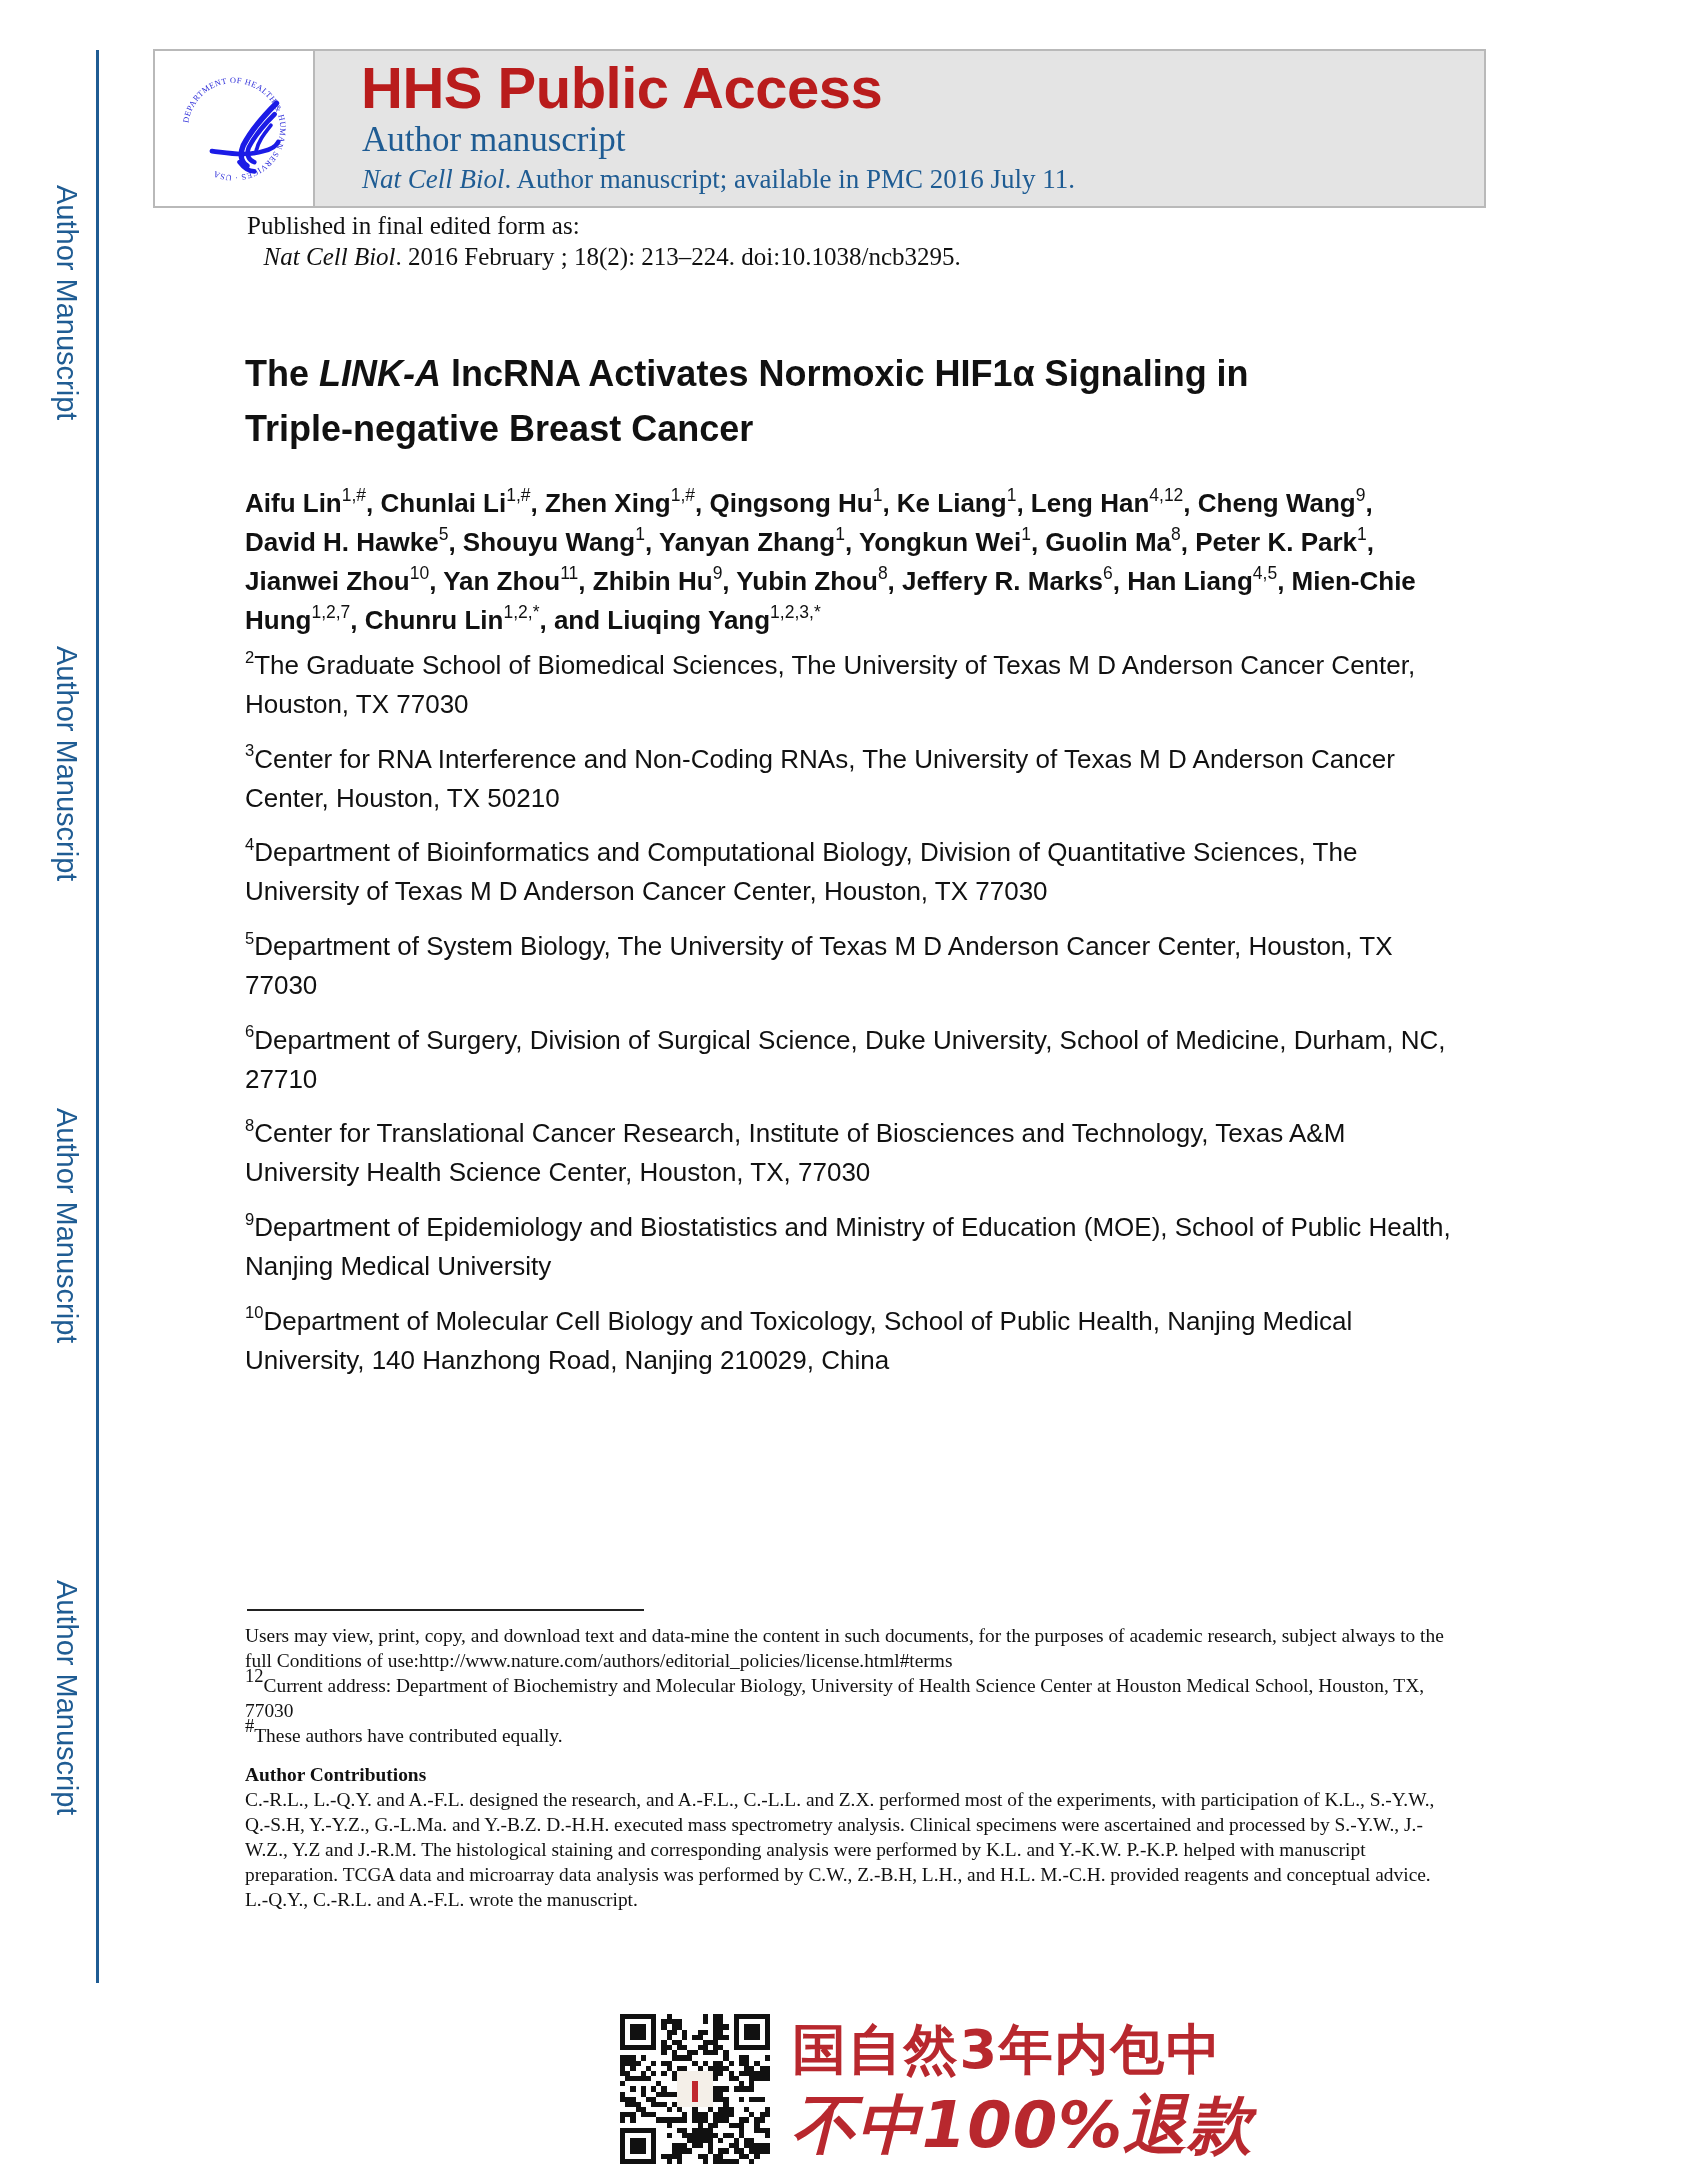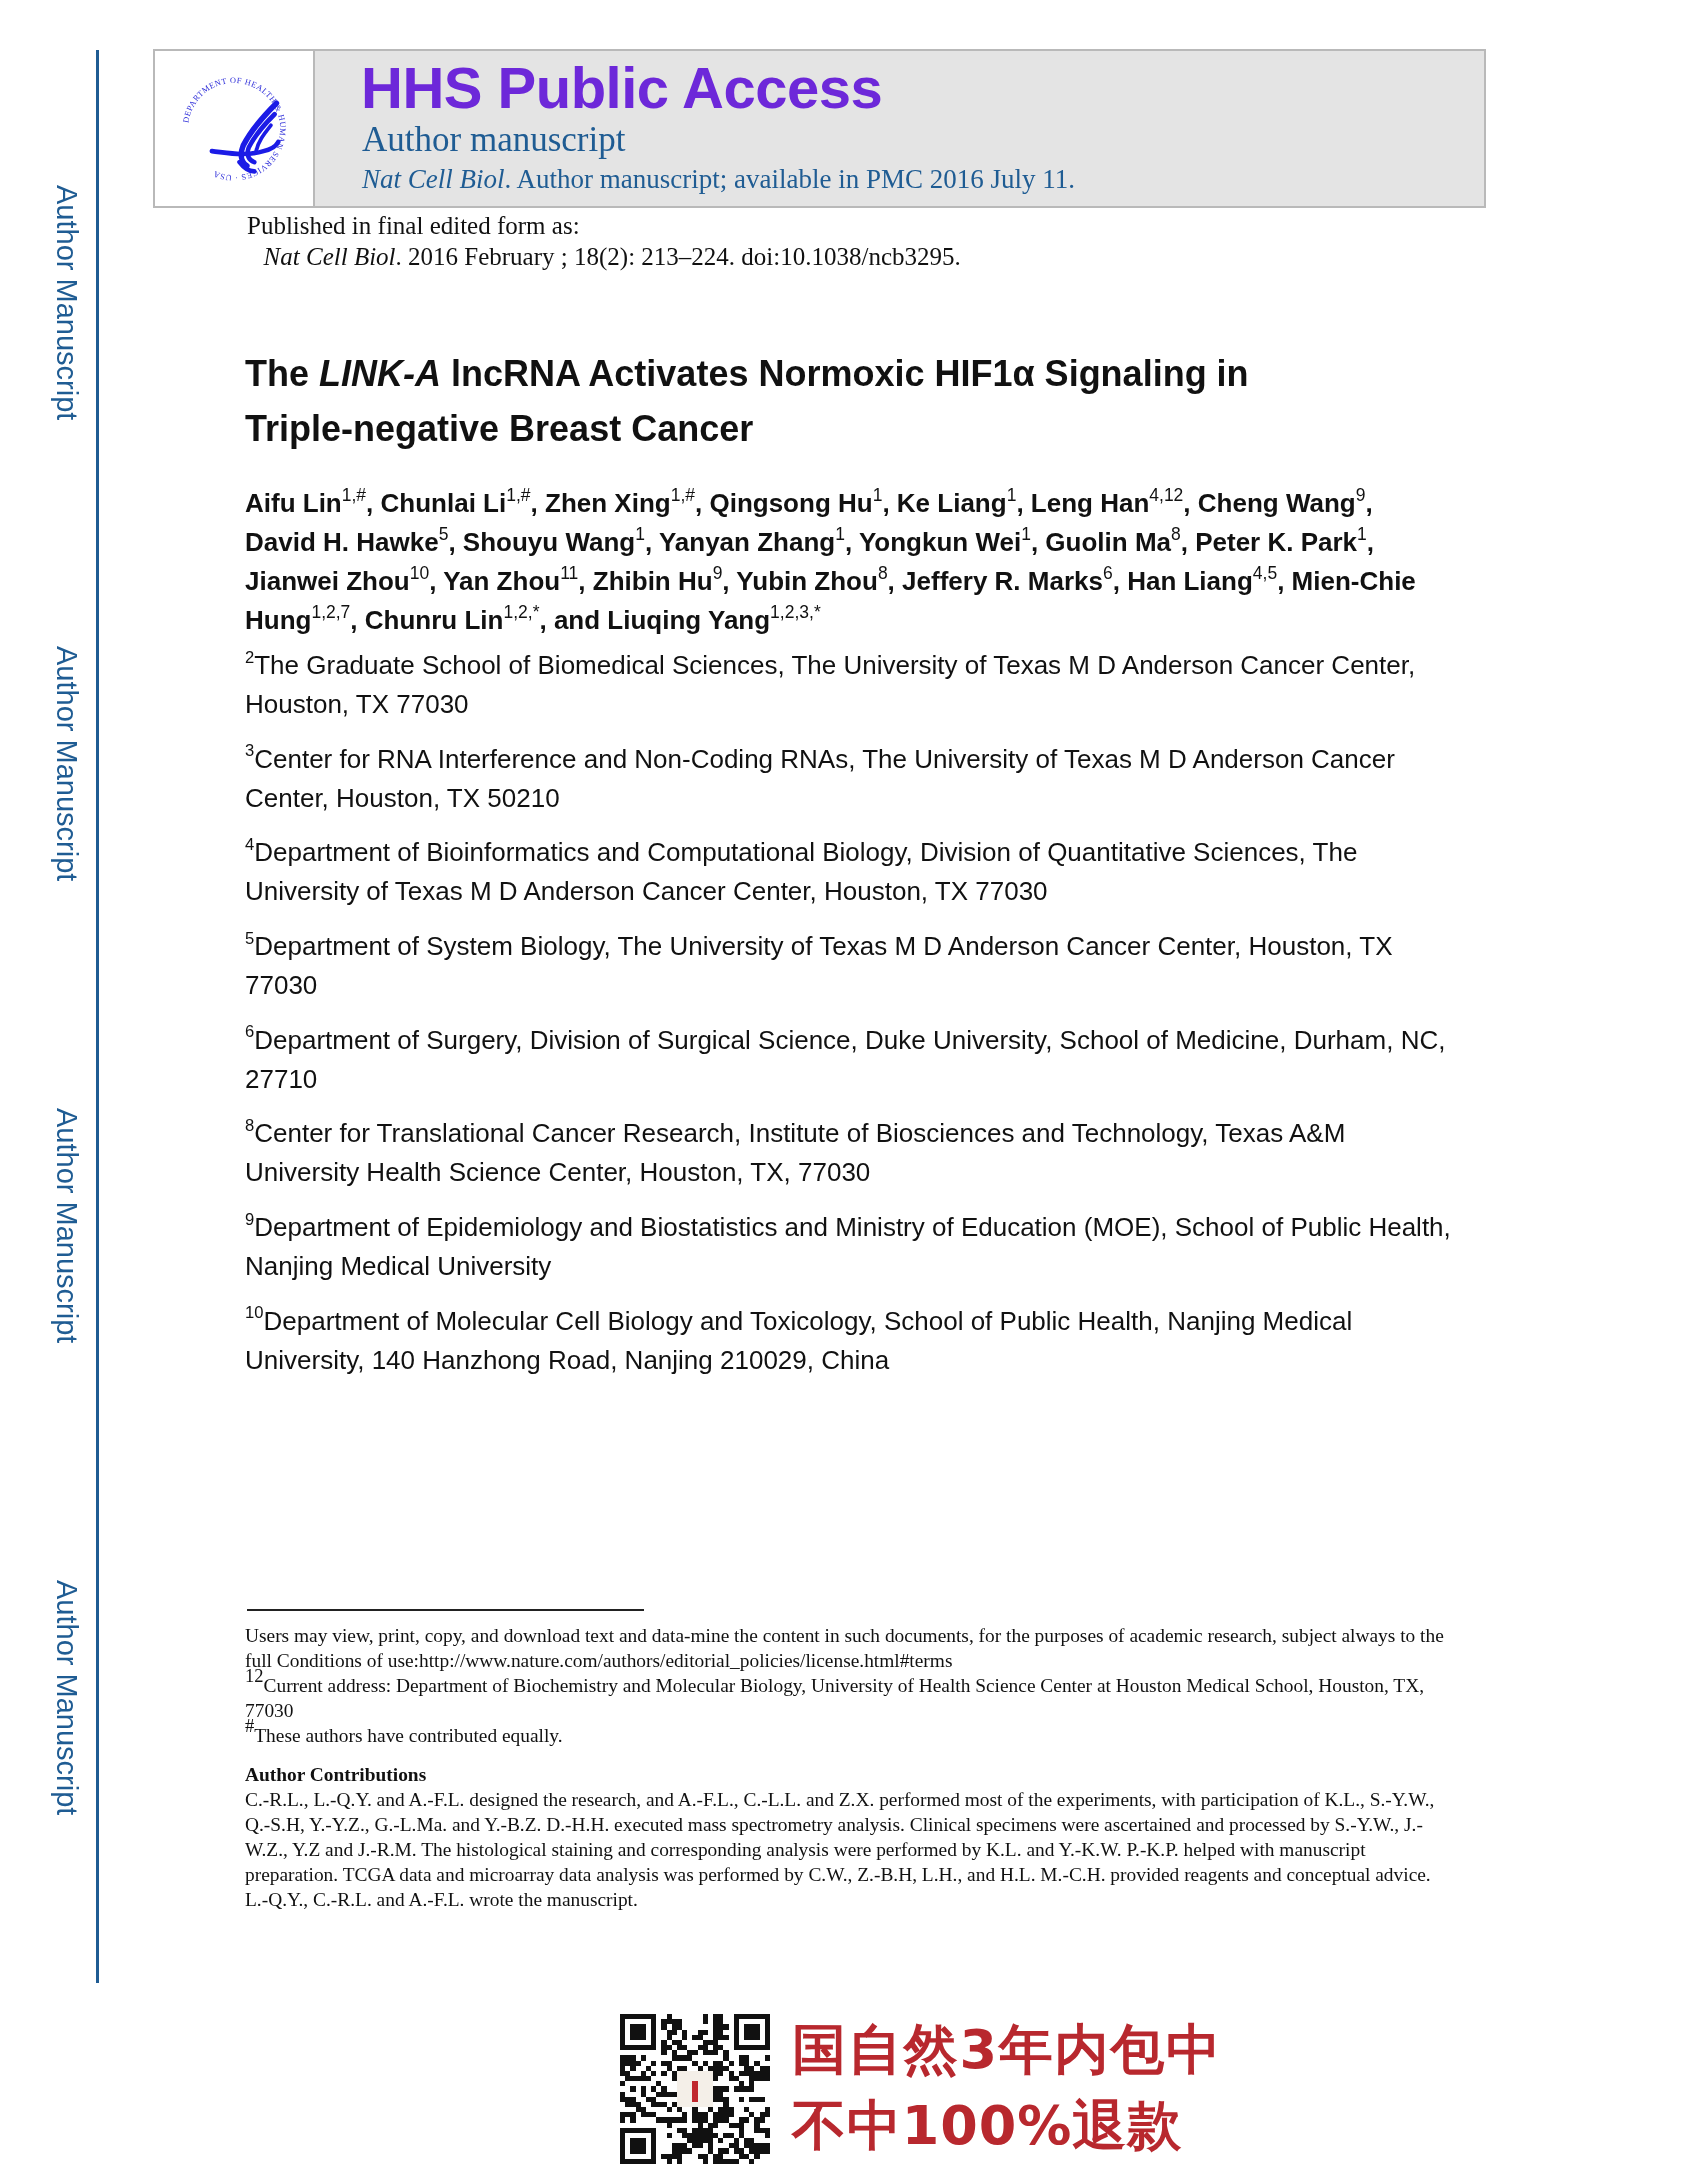--- a/index.html
+++ b/index.html
@@ -14,21 +14,21 @@
   }
 
   
   .hdr { position: absolute; left: 153px; top: 49px; width: 1333px; height: 159px;
          border: 2.8px solid #b9b9b9; background: #e4e4e4; box-sizing: border-box; }
   .hdr-logo-cell { position: absolute; left: 0; top: 0; width: 160px; height: 100%;
                    background: #ffffff; border-right: 2.8px solid #b9b9b9; box-sizing: border-box; }
   .hdr-logo { position: absolute; left: 20px; top: 18.5px; width: 118px; height: 118px; }
   .hdr-title { position: absolute; left: 206px; top: 1.8px;
                font-family: "Liberation Sans", sans-serif; font-weight: bold; font-size: 58px;
-               color: #6d28d9; line-height: 70px; letter-spacing: -0.5px; }
+               color: #b91c1c; line-height: 70px; letter-spacing: -0.5px; }
   .hdr-sub { position: absolute; left: 207px; top: 68px;
              font-family: "Liberation Serif", serif; font-size: 35px; color: #1f5c93; line-height: 42px; }
   .hdr-journal { position: absolute; left: 207px; top: 112px;
                  font-family: "Liberation Serif", serif; font-size: 27px; color: #1f5c93; line-height: 33px; }
   .hdr-journal i { font-style: italic; }
 
   
   .pub { position: absolute; left: 247px; top: 210px;
          font-family: "Liberation Serif", serif; font-size: 25px; color: #111; line-height: 31px; }
   .pub .l2 { padding-left: 16.6px; }
@@ -61,21 +61,21 @@
   .footnotes .gap { margin-top: 6.5px; }
   .footnotes sup { font-size: 13px; line-height: 0; position: relative; top: -2.8px; }
   .footnotes .big-sup { font-size: 18.5px; }
   .contrib-head { font-weight: bold; margin-top: 14px !important; }
 
   
   .qr { position: absolute; left: 620px; top: 2014px; width: 150px; height: 150px; }
   .ad-text { position: absolute; left: 792px; font-family: "DejaVu Sans", sans-serif;
              font-weight: bold; color: #b8282e; white-space: nowrap; }
   .ad-1 { top: 2017px; font-size: 54px; line-height: 65px; letter-spacing: 1.8px; }
-  .ad-2 { top: 2093px; font-size: 54px; line-height: 65px; letter-spacing: 0.9px; }
+  .ad-2 { top: 2093px; font-size: 64px; line-height: 65px; letter-spacing: 0.9px; font-style: italic; }
 </style>
 </head>
 <body>
 
 <div class="side-rule"></div>
 <div class="side-label" style="top:185px">Author Manuscript</div>
 <div class="side-label" style="top:646px">Author Manuscript</div>
 <div class="side-label" style="top:1108px">Author Manuscript</div>
 <div class="side-label" style="top:1580px">Author Manuscript</div>
 

